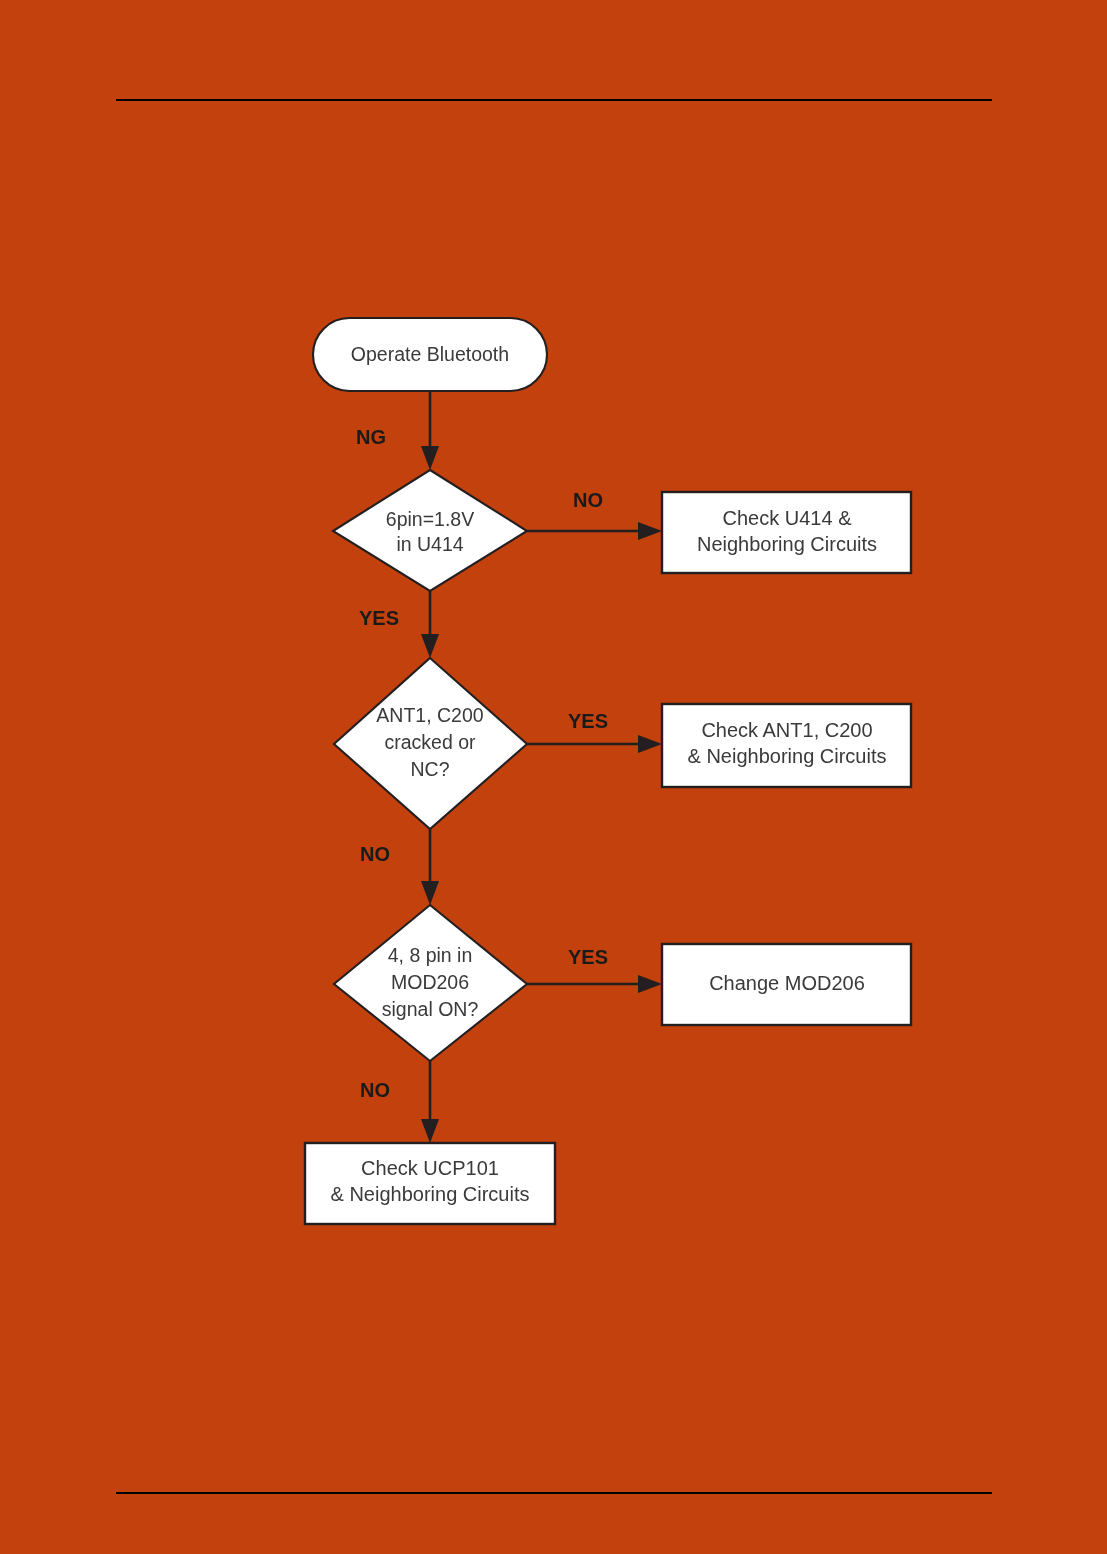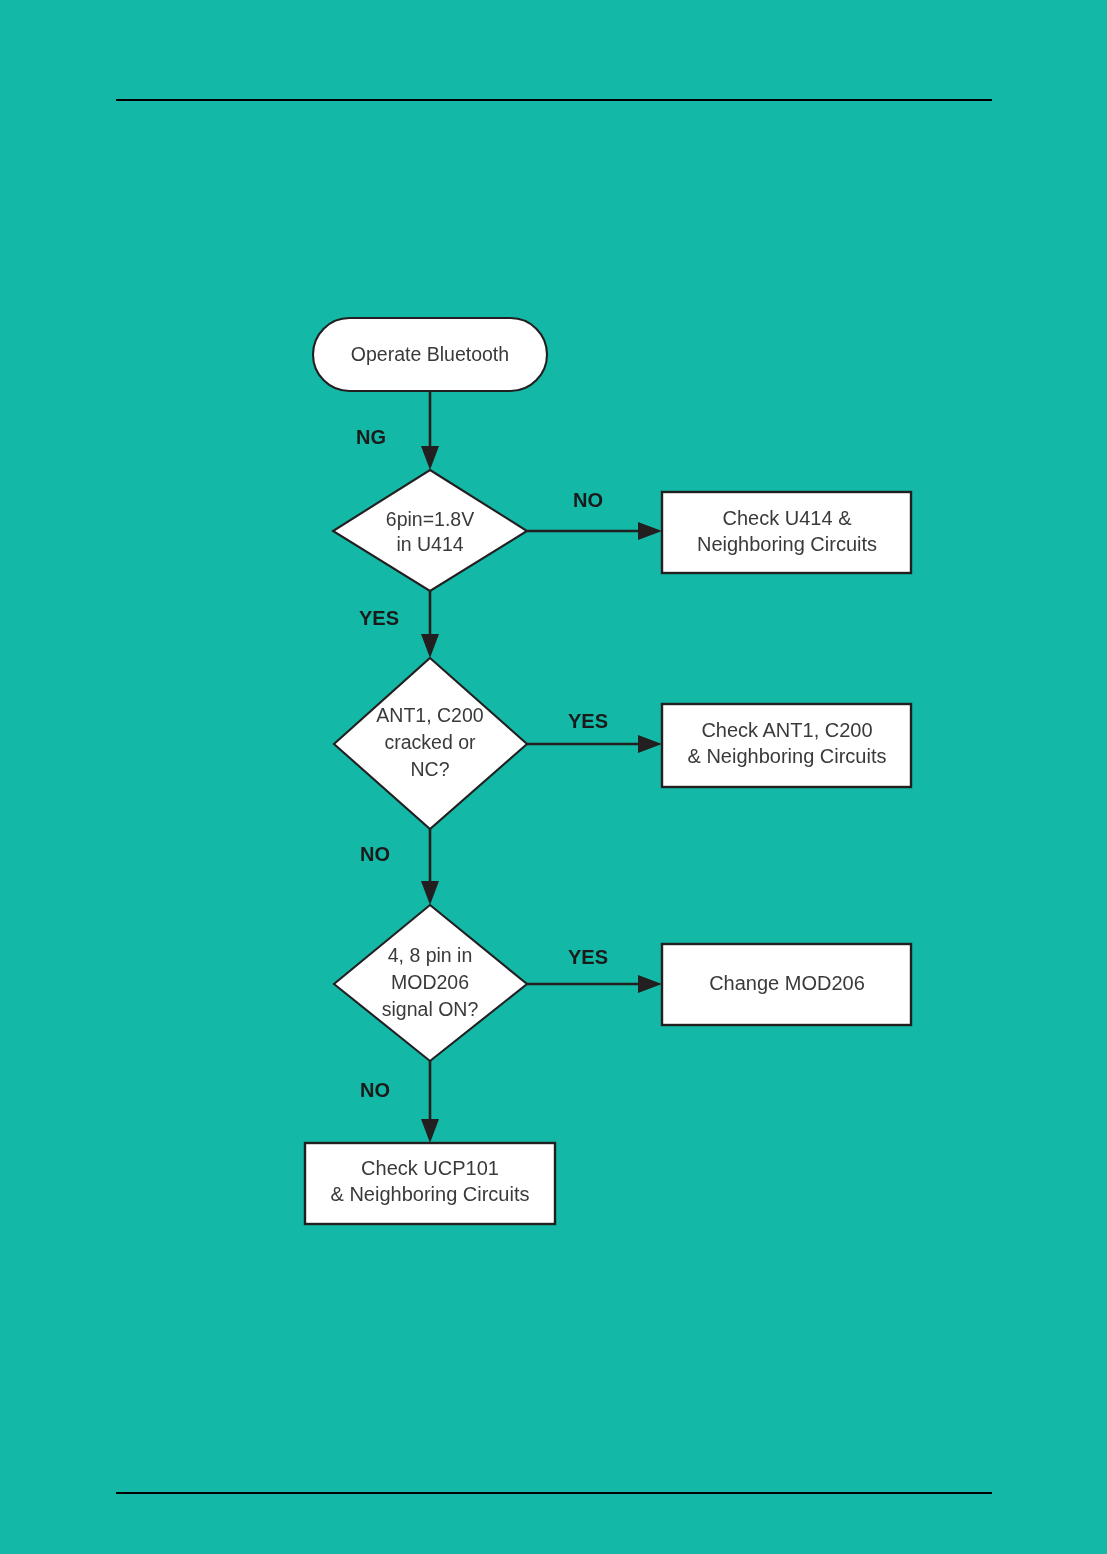--- a/index.html
+++ b/index.html
@@ -11,21 +11,21 @@
     width: 1107px;
     height: 1554px;
     position: relative;
     font-family: "Liberation Sans", sans-serif;
     color: #1a1a1a;
     overflow: hidden;
   }
   .page {
     position: absolute;
     inset: 0;
-    background: #14b8a6;
+    background: #c2410c;
   }
   .rule {
     position: absolute;
     left: 116px;
     width: 876px;
     height: 2px;
     background: #000000;
   }
   .rule-top { top: 99px; }
   .rule-bottom { top: 1492px; }

